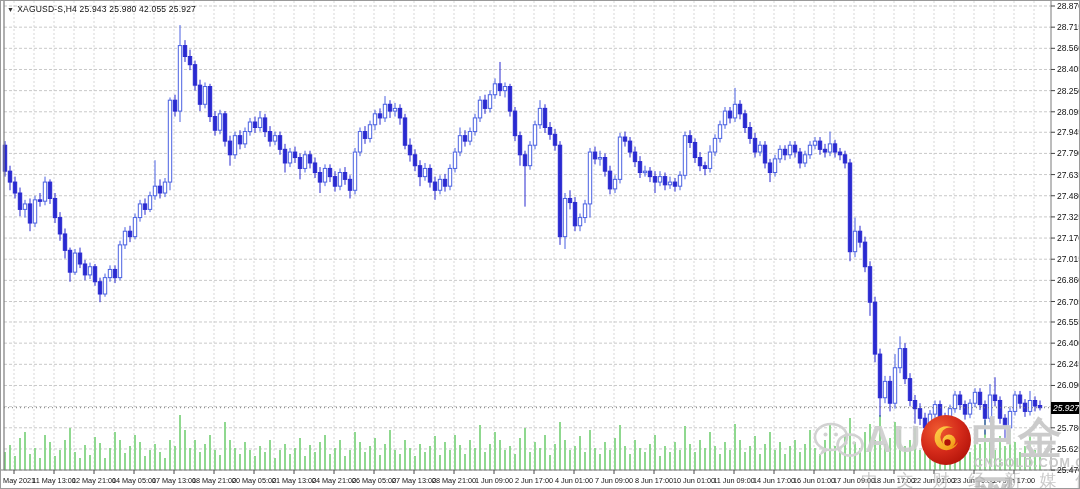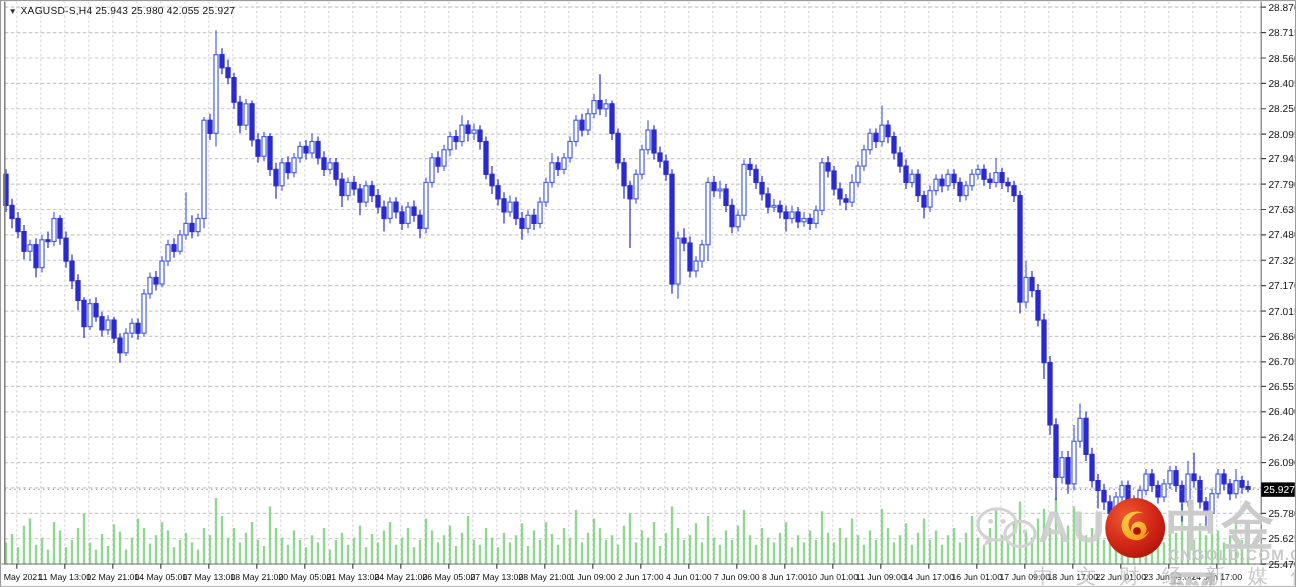--- a/index.html
+++ b/index.html
@@ -832,21 +832,21 @@
         <text x="933" y="482">22 Jun 01:00</text>
         <line x1="973" y1="469" x2="973" y2="473" stroke="#444444" stroke-width="1"></line>
         <text x="973" y="482">23 Jun 09:00</text>
         <line x1="1013" y1="469" x2="1013" y2="473" stroke="#444444" stroke-width="1"></line>
         <text x="1013" y="482">24 Jun 17:00</text>
       </g>
     </svg>
 
   <div id="title"><span class="tri">▼</span><span>XAGUSD-S,H4 25.943 25.980 42.055 25.927</span></div>
 
-  <div id="badge" style="top: 400.719px;">25.927</div>
+  <div id="badge" style="top: 400.719px; font-style: italic;">25.927</div>
 
   <svg id="wm-wechat" class="wm" viewBox="0 0 56 42">
     <g fill="none" stroke="#d2d2d2" stroke-width="2.6">
       <ellipse cx="20" cy="16" rx="16" ry="13"></ellipse>
       <ellipse cx="39" cy="24" rx="12.5" ry="10.5"></ellipse>
       <path d="M12 27 L8 35 L18 29" fill="#d2d2d2" stroke="none"></path>
     </g>
     <g fill="#d2d2d2">
       <circle cx="14.5" cy="13.5" r="2"></circle>
         <circle cx="25" cy="13.5" r="2"></circle>

